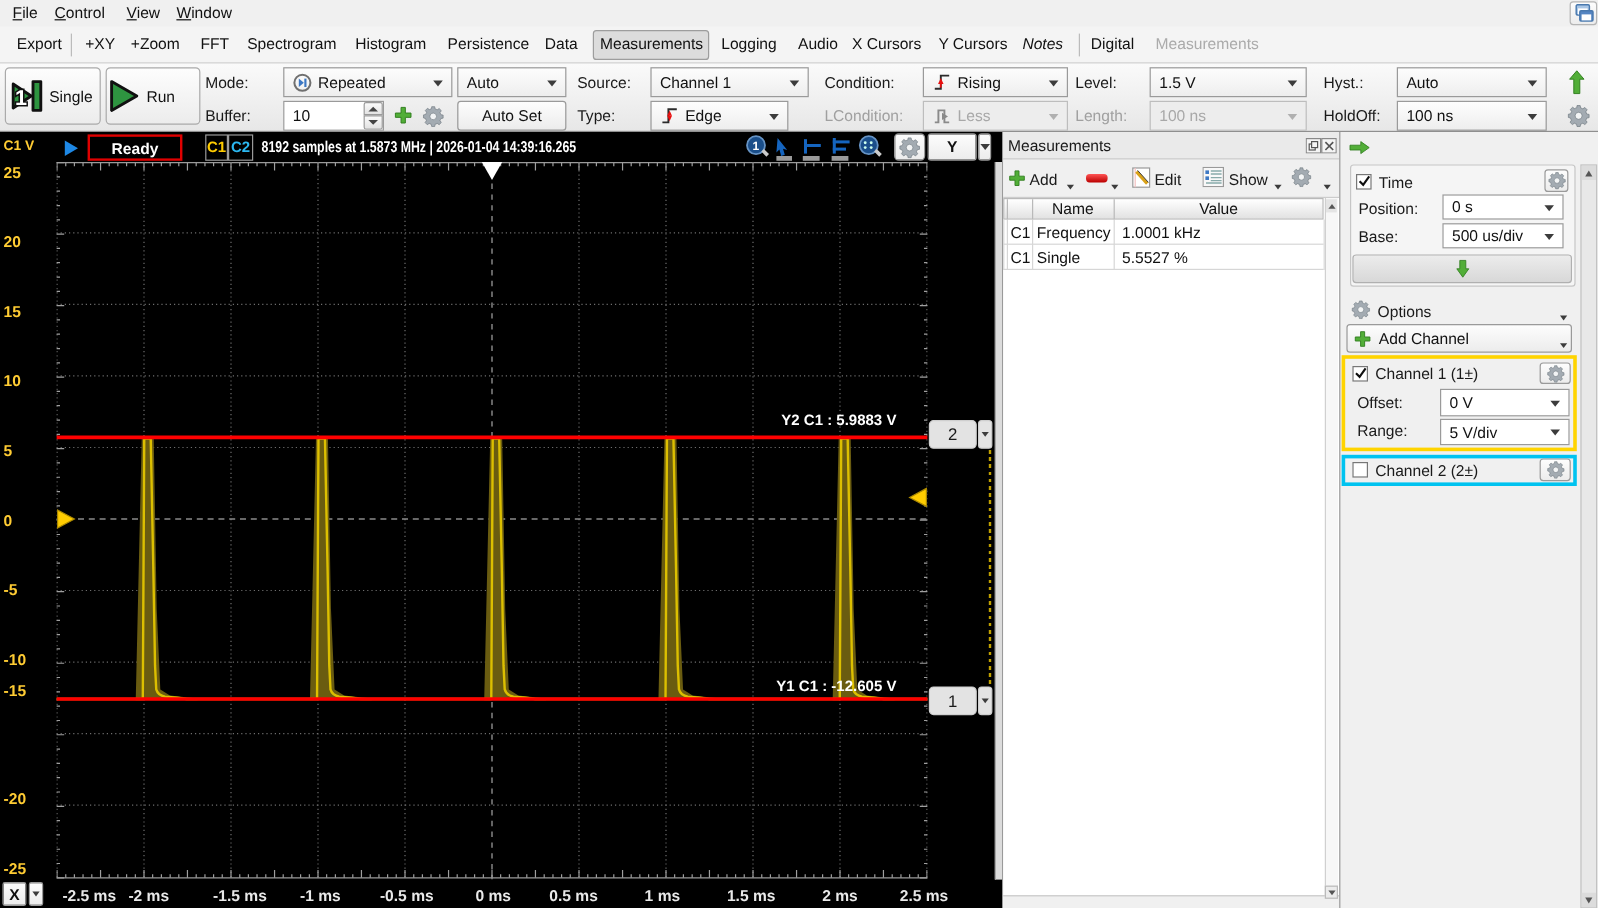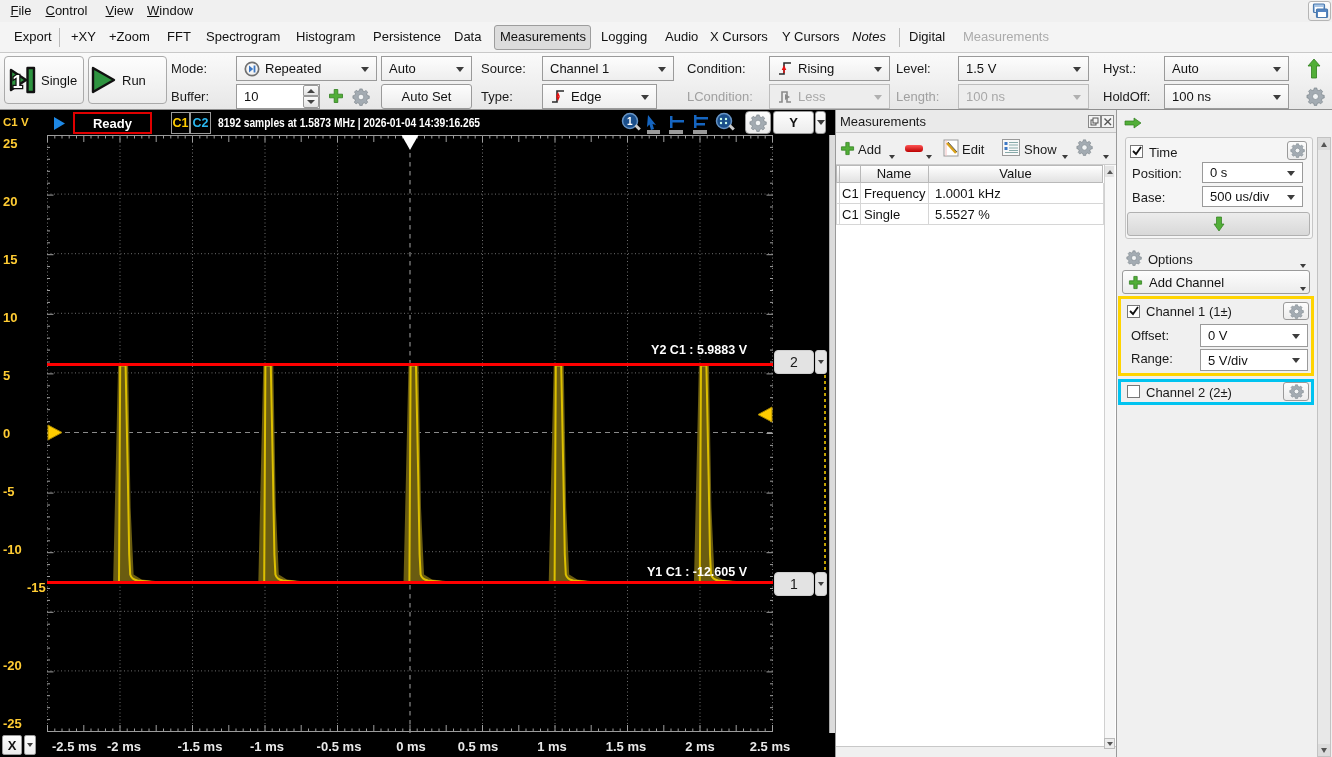--- a/index.html
+++ b/index.html
@@ -224,21 +224,21 @@
     <path d="M725 272 L711 279.6 L725 287 Z" fill="#fc0" stroke="#a80" stroke-width="1"></path>
   </svg>
 <div class="ylab" style="left:3px;top:136px;">25</div>
 <div class="ylab" style="left:3px;top:194px;">20</div>
 <div class="ylab" style="left:3px;top:252px;">15</div>
 <div class="ylab" style="left:3px;top:310px;">10</div>
 <div class="ylab" style="left:3px;top:368px;">5</div>
 <div class="ylab" style="left:3px;top:426px;">0</div>
 <div class="ylab" style="left:3px;top:484px;">-5</div>
 <div class="ylab" style="left:3px;top:542px;">-10</div>
-<div class="ylab" style="left:3px;top:580px;margin-left:24px;">-15</div>
+<div class="ylab" style="left:3px;top:568px;">-15</div>
 <div class="ylab" style="left:3px;top:658px;">-20</div>
 <div class="ylab" style="left:3px;top:716px;">-25</div>
 <div class="xlab" style="left:52px;">-2.5 ms</div>
 <div class="xlab" style="left:124px;transform:translateX(-50%);">-2 ms</div>
 <div class="xlab" style="left:200px;transform:translateX(-50%);">-1.5 ms</div>
 <div class="xlab" style="left:267px;transform:translateX(-50%);">-1 ms</div>
 <div class="xlab" style="left:339px;transform:translateX(-50%);">-0.5 ms</div>
 <div class="xlab" style="left:411px;transform:translateX(-50%);">0 ms</div>
 <div class="xlab" style="left:478px;transform:translateX(-50%);">0.5 ms</div>
 <div class="xlab" style="left:552px;transform:translateX(-50%);">1 ms</div>

